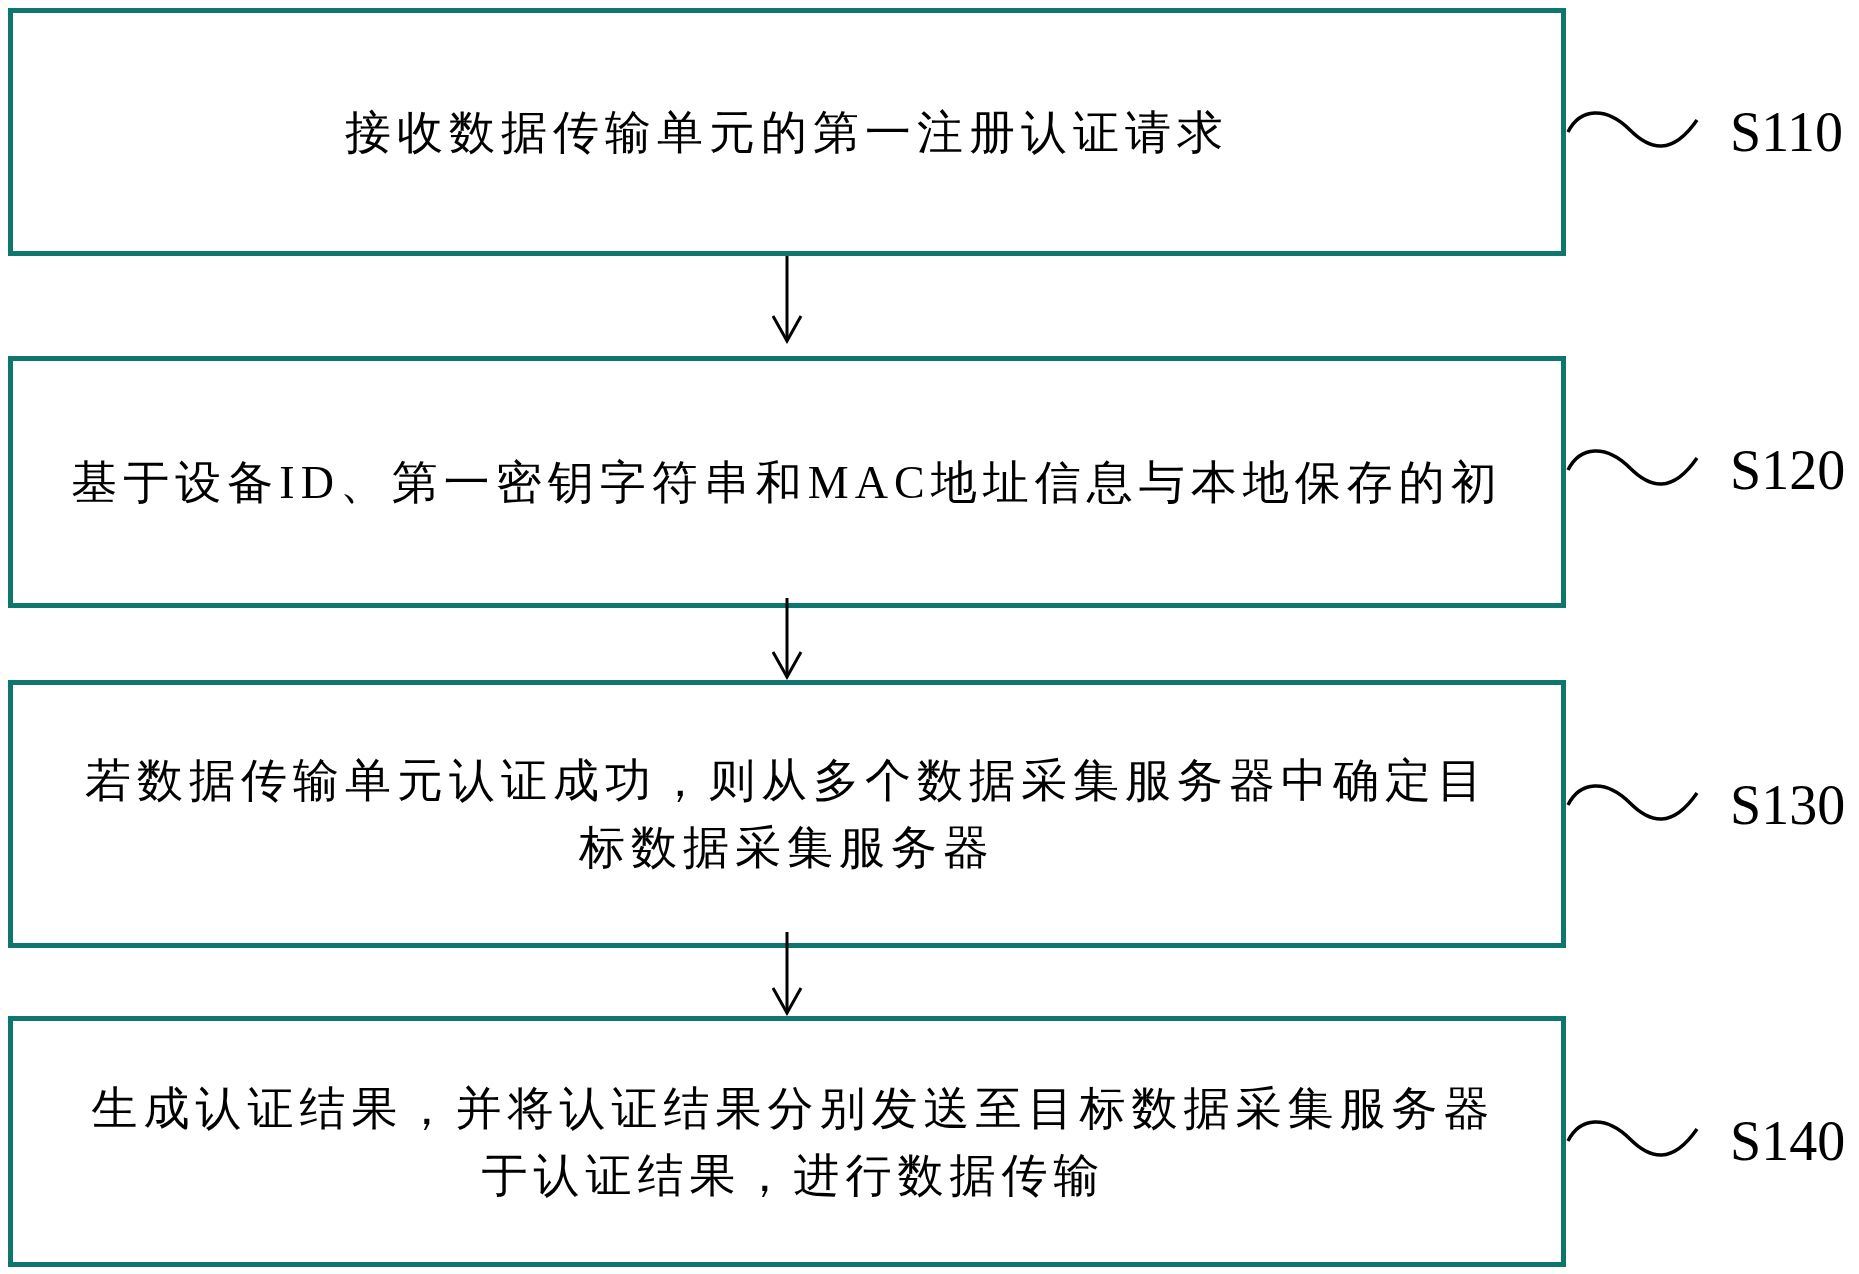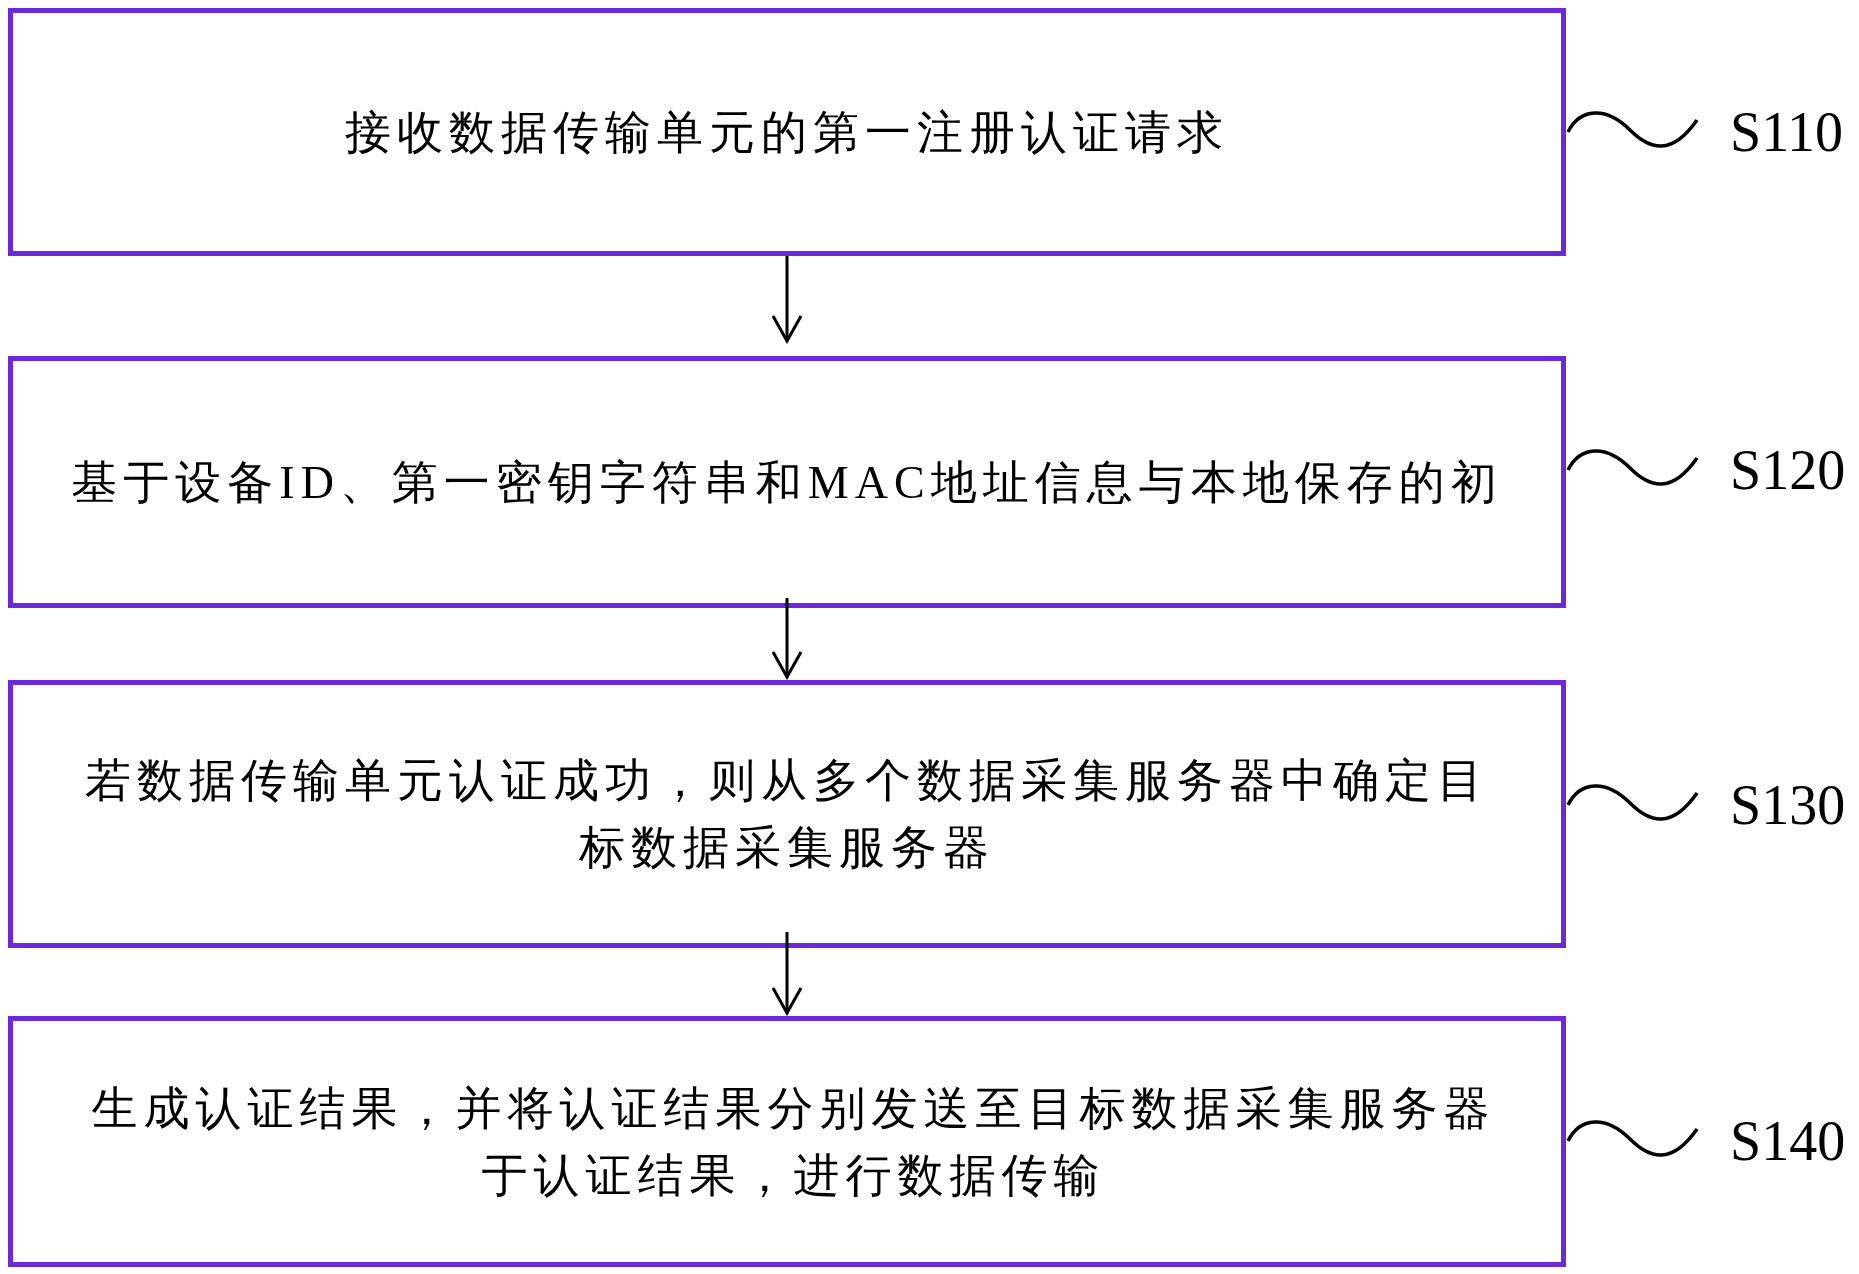--- a/index.html
+++ b/index.html
@@ -13,21 +13,21 @@
     height: 1274px;
     background: #ffffff;
     font-family: "Liberation Serif", "DejaVu Serif", serif;
     color: #000000;
     overflow: hidden;
   }
   .flow-box {
     position: absolute;
     left: 8px;
     width: 1558px;
-    border: 5px solid #6d28d9;
+    border: 5px solid #0f766e;
     box-sizing: border-box;
     display: flex;
     flex-direction: column;
     justify-content: center;
     align-items: center;
     background: #ffffff;
   }
   .box-line {
     font-size: 46px;
     line-height: 67px;

